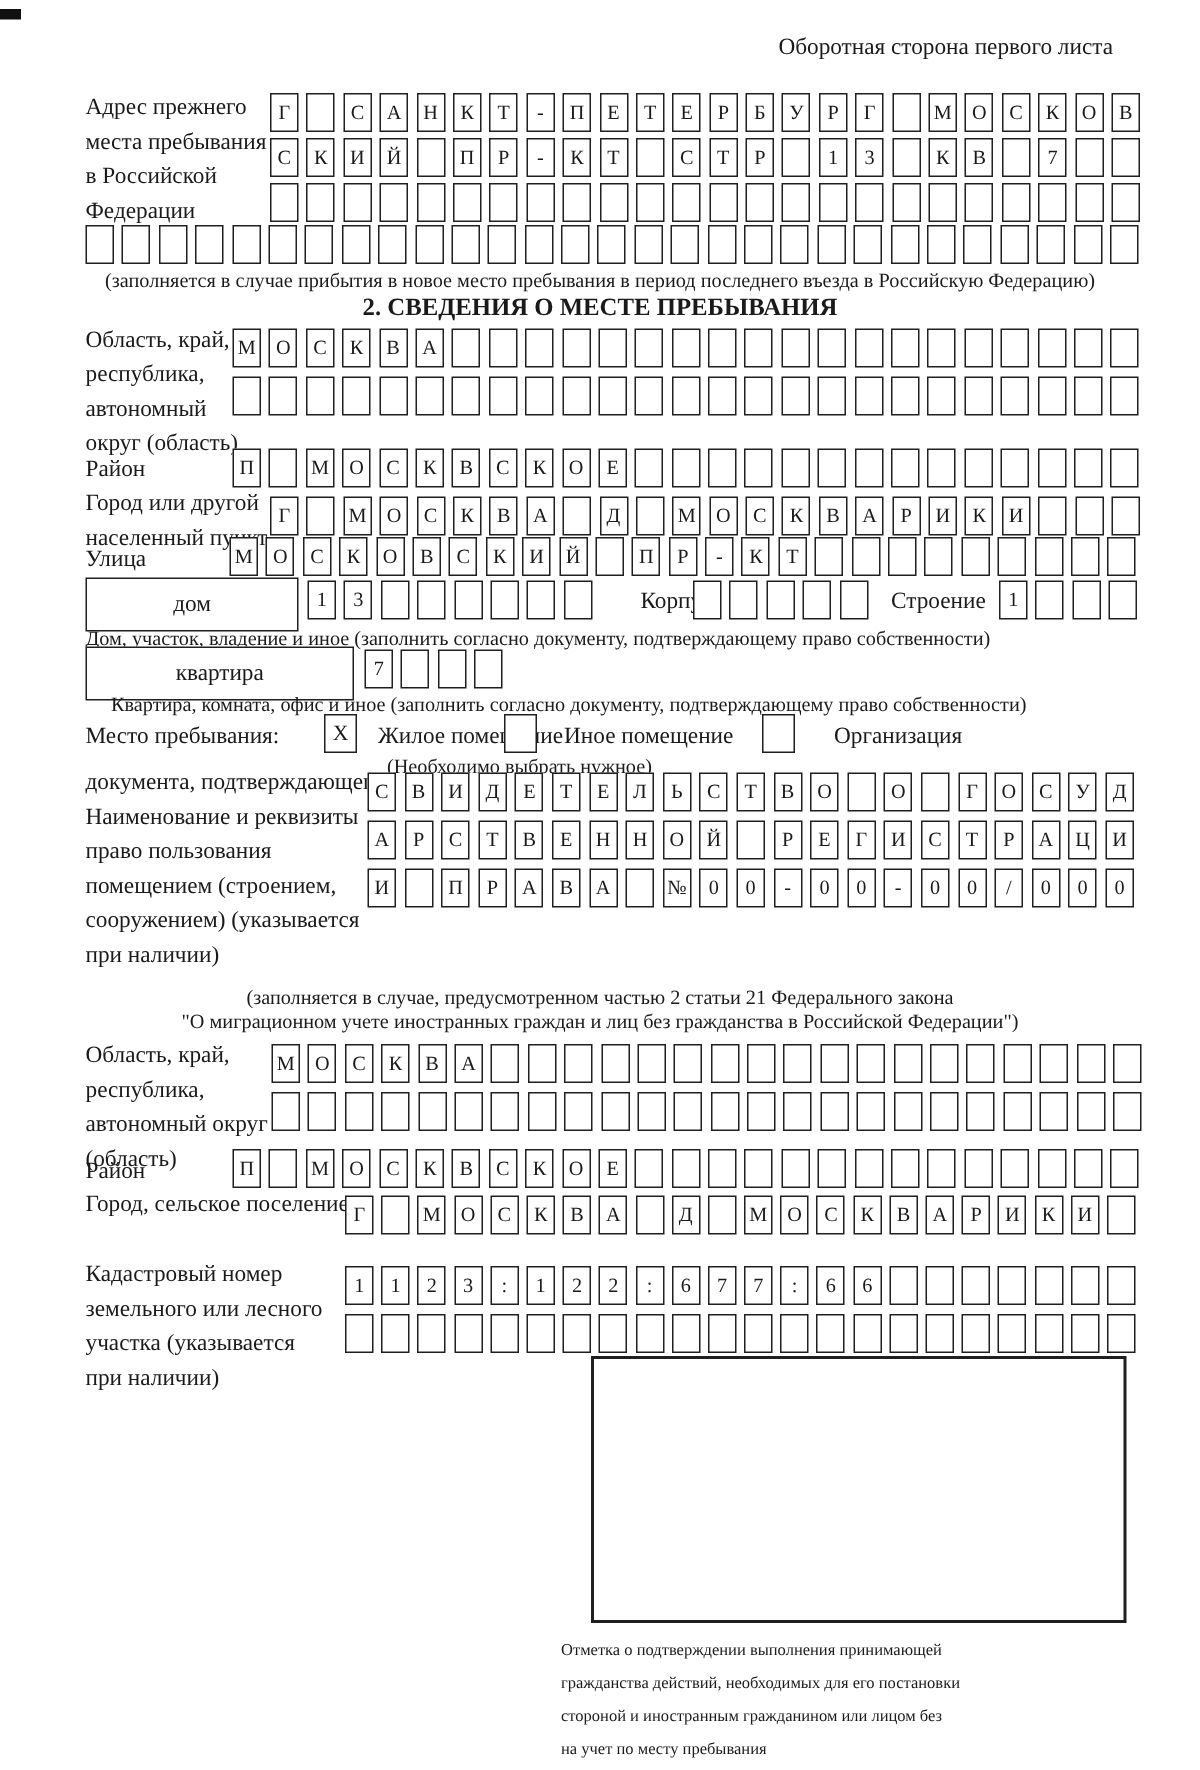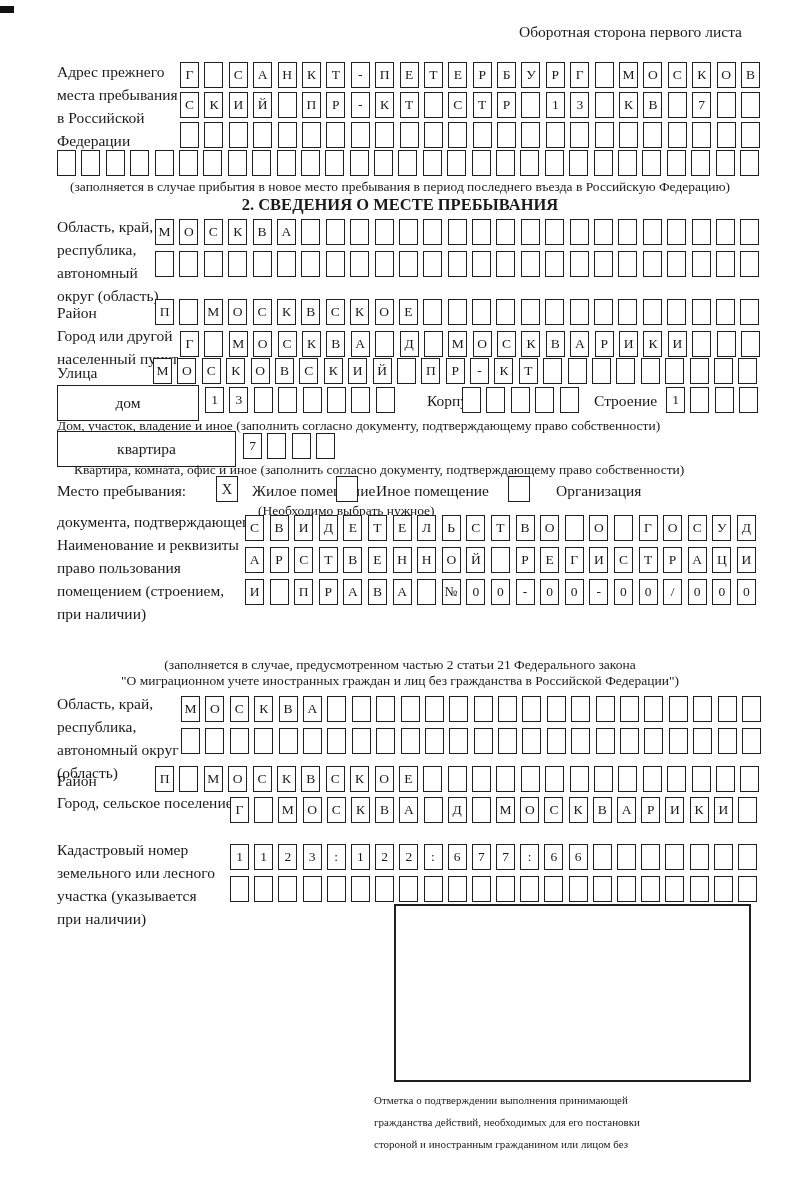--- a/index.html
+++ b/index.html
@@ -356,20 +356,21 @@
   <div class="abs lbl" style="left:376px;top:479px;">Иное помещение</div>
   <div class="checkbox" style="left:508px;top:476px;"></div>
   <div class="abs lbl" style="left:556px;top:479px;">Организация</div>
   <div class="abs note" style="left:258px;top:503px;">(Необходимо выбрать нужное)</div>
 
   <div class="abs" style="left:57px;top:510px;">
     <div class="lbl">документа, подтверждающего</div>
     <div class="lbl">Наименование и реквизиты</div>
     <div class="lbl">право пользования</div>
     <div class="lbl">помещением (строением,</div>
+    <div class="lbl">сооружением) (указывается</div>
     <div class="lbl">при наличии)</div>
   </div>
   <div class="cellrow" style="left: 245px; top: 515px; column-gap: 5.6px;">
       <span class="cell">С</span>
       <span class="cell">В</span>
       <span class="cell">И</span>
       <span class="cell">Д</span>
       <span class="cell">Е</span>
       <span class="cell">Т</span>
       <span class="cell">Е</span>
@@ -607,15 +608,16 @@
       <span class="cell"></span>
       <span class="cell"></span>
       <span class="cell"></span>
     </div>
 
   <div class="stampbox" style="left:394px;top:904px;width:357px;height:178px;"></div>
   <div class="abs caption" style="left:374px;top:1089px;width:400px;">
     <div>Отметка о подтверждении выполнения принимающей</div>
     <div>гражданства действий, необходимых для его постановки</div>
     <div>стороной и иностранным гражданином или лицом без</div>
+    <div>на учет по месту пребывания</div>
   </div>
 
 </div>
 
 </body></html>

